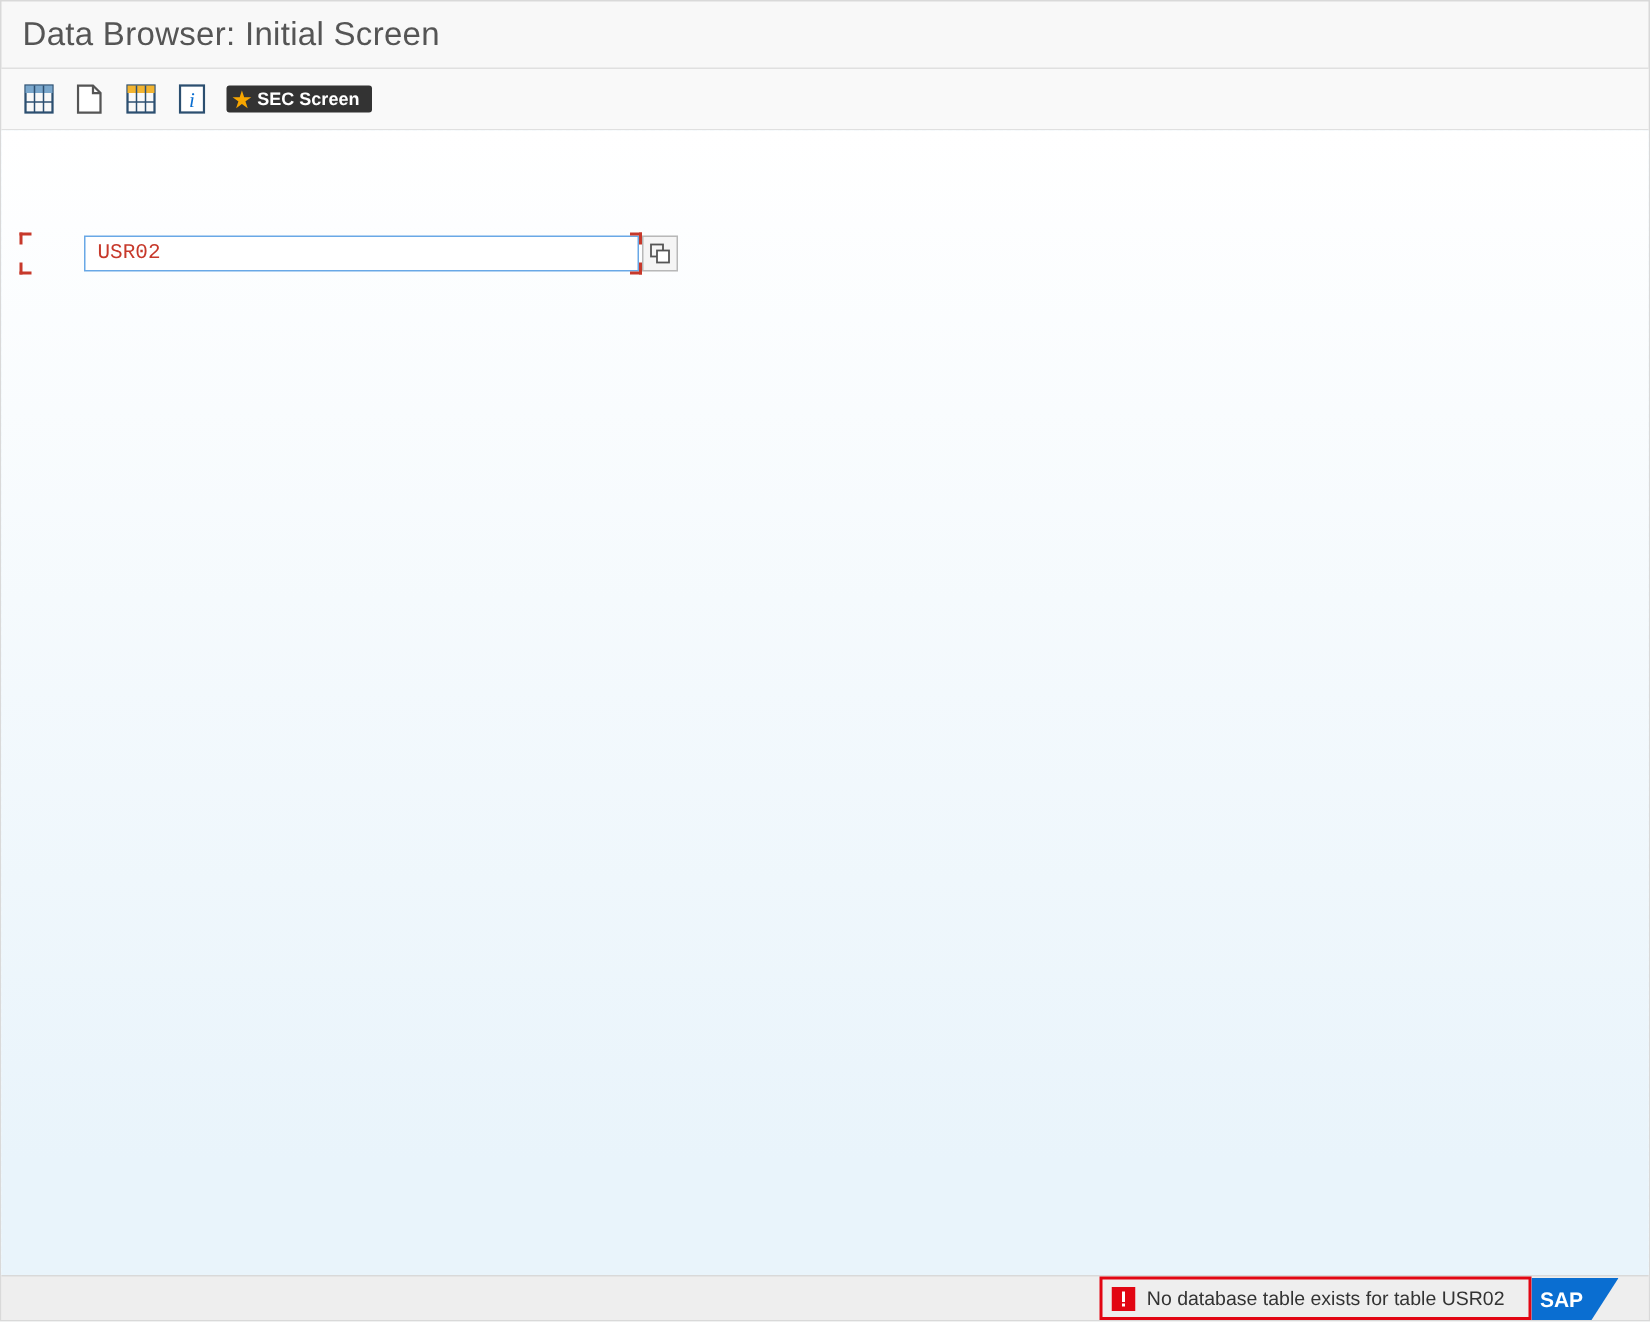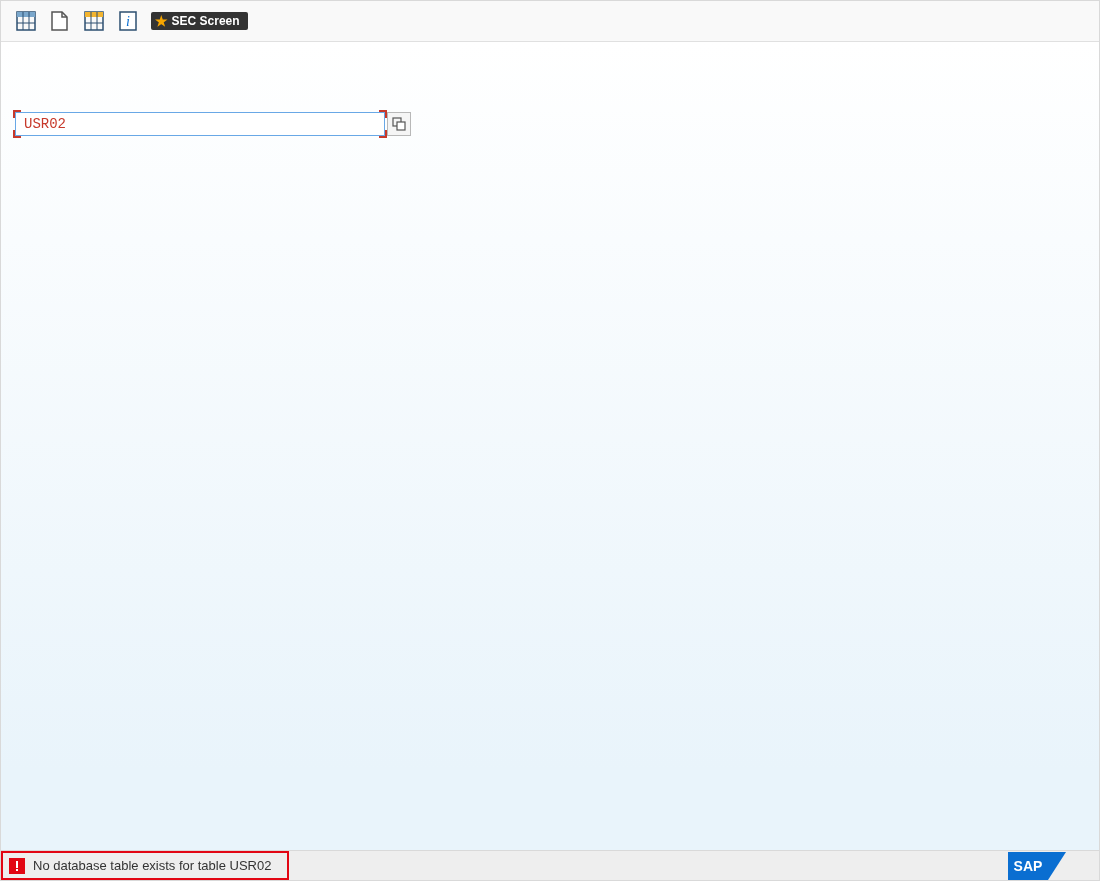--- a/index.html
+++ b/index.html
@@ -106,20 +106,21 @@
     width: 370px;
     height: 24px;
     border: 1px solid #69a8e6;
     background: #fff;
     padding: 0 8px;
     font-family: "Courier New", monospace;
     font-size: 14px;
     color: #c7392b;
     outline: none;
     box-sizing: border-box;
+    margin-left: 41px;
   }
   
   .corner {
     position: absolute;
     width: 8px;
     height: 8px;
     border: 2px solid #c7392b;
     box-sizing: border-box;
   }
   .corner.tl { top: -2px;  left: -2px;  border-right: none; border-bottom: none; }
@@ -136,22 +137,22 @@
     align-items: center;
     justify-content: center;
     cursor: pointer;
   }
   .status-bar {
     height: 30px;
     background: #eeeeee;
     border-top: 1px solid #d9d9d9;
     display: flex;
     align-items: center;
-    justify-content: space-between;
-    padding-right: 33px;
+    justify-content: flex-end;
+    padding-right: 20px;
     box-sizing: border-box;
   }
   .status-msg {
     display: flex;
     align-items: center;
     height: 100%;
     border: 2px solid #e20613;
     padding: 0 16px 0 6px;
     box-sizing: border-box;
     gap: 8px;
@@ -170,20 +171,23 @@
   .sap-logo {
     display: flex;
     align-items: center;
   }
 </style>
 </head>
 <body>
 
 <div class="app">
 
+  <div class="title-bar">
+    <h1>Data Browser: Initial Screen</h1>
+  </div>
 
   <div class="toolbar">
 
     <div class="tb-btn">
       <svg width="20" height="20" viewBox="0 0 20 20">
         <rect x="1" y="1" width="18" height="18" fill="none" stroke="#2c4f70" stroke-width="1.5"></rect>
         <rect x="1" y="1" width="18" height="5" fill="#7aa7cc"></rect>
         <line x1="7" y1="1" x2="7" y2="19" stroke="#2c4f70"></line>
         <line x1="13" y1="1" x2="13" y2="19" stroke="#2c4f70"></line>
         <line x1="1" y1="12" x2="19" y2="12" stroke="#2c4f70"></line>

